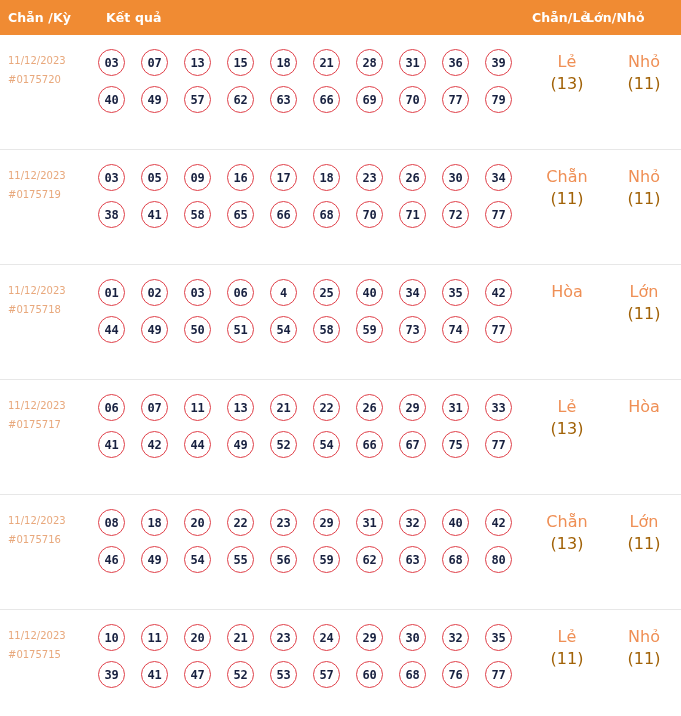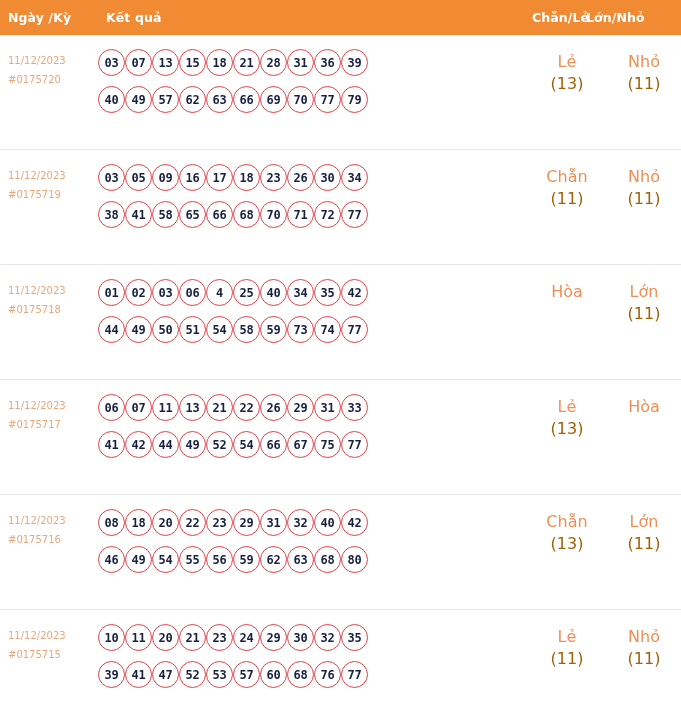--- a/index.html
+++ b/index.html
@@ -65,21 +65,21 @@
   }
   .cell-date .date-line,
   .cell-date .id-line { display: block; }
 
   .cell-result {
     flex: 1 1 auto;
     padding-top: 2px;
   }
   .num-line {
     display: flex;
-    gap: 0;
+    gap: 16px;
     margin-bottom: 10px;
   }
   .num-line:last-child { margin-bottom: 0; }
 
   .ball {
     width: 27px;
     height: 27px;
     flex: 0 0 27px;
     border: 1.3px solid #e0414a;
     border-radius: 50%;
@@ -110,21 +110,21 @@
   .v-label { display: block; color: #ef8f55; }
   .v-count { display: block; color: #a16207; }
   .v-count:empty { display: none; }
 </style>
 </head>
 <body>
 
 <div id="app">
 
   <div class="table-header">
-    <span class="th th-date">Ngày /Kỳ</span>
+    <span class="th th-date">Chẵn /Kỳ</span>
     <span class="th th-result">Kết quả</span>
     <span class="th th-parity">Chẵn/Lẻ</span>
     <span class="th th-size">Lớn/Nhỏ</span>
   </div>
 
   <div id="rows-container">
       <div class="row">
         <div class="cell-date">
           <span class="date-line">11/12/2023</span>
           <span class="id-line">#0175720</span>

